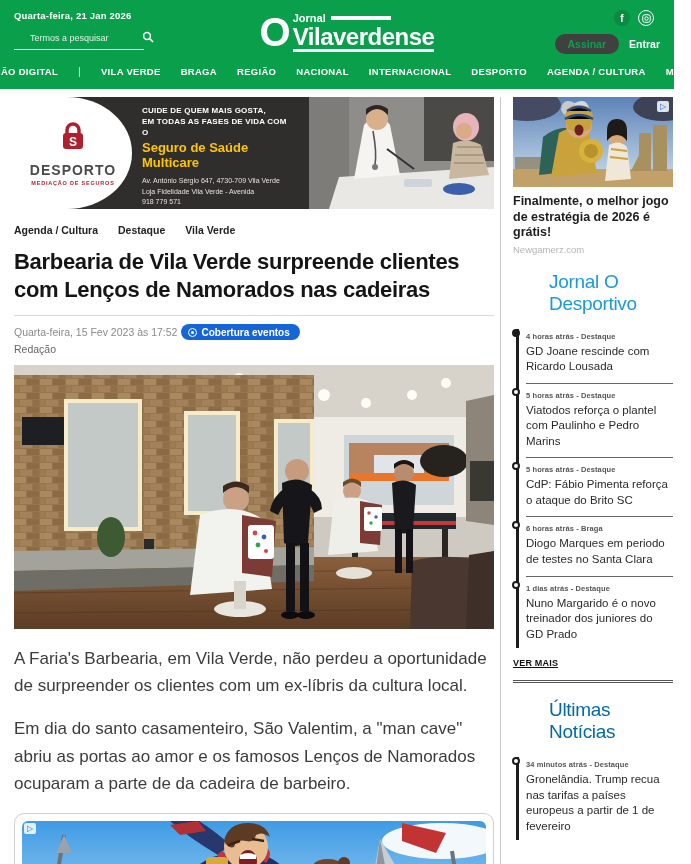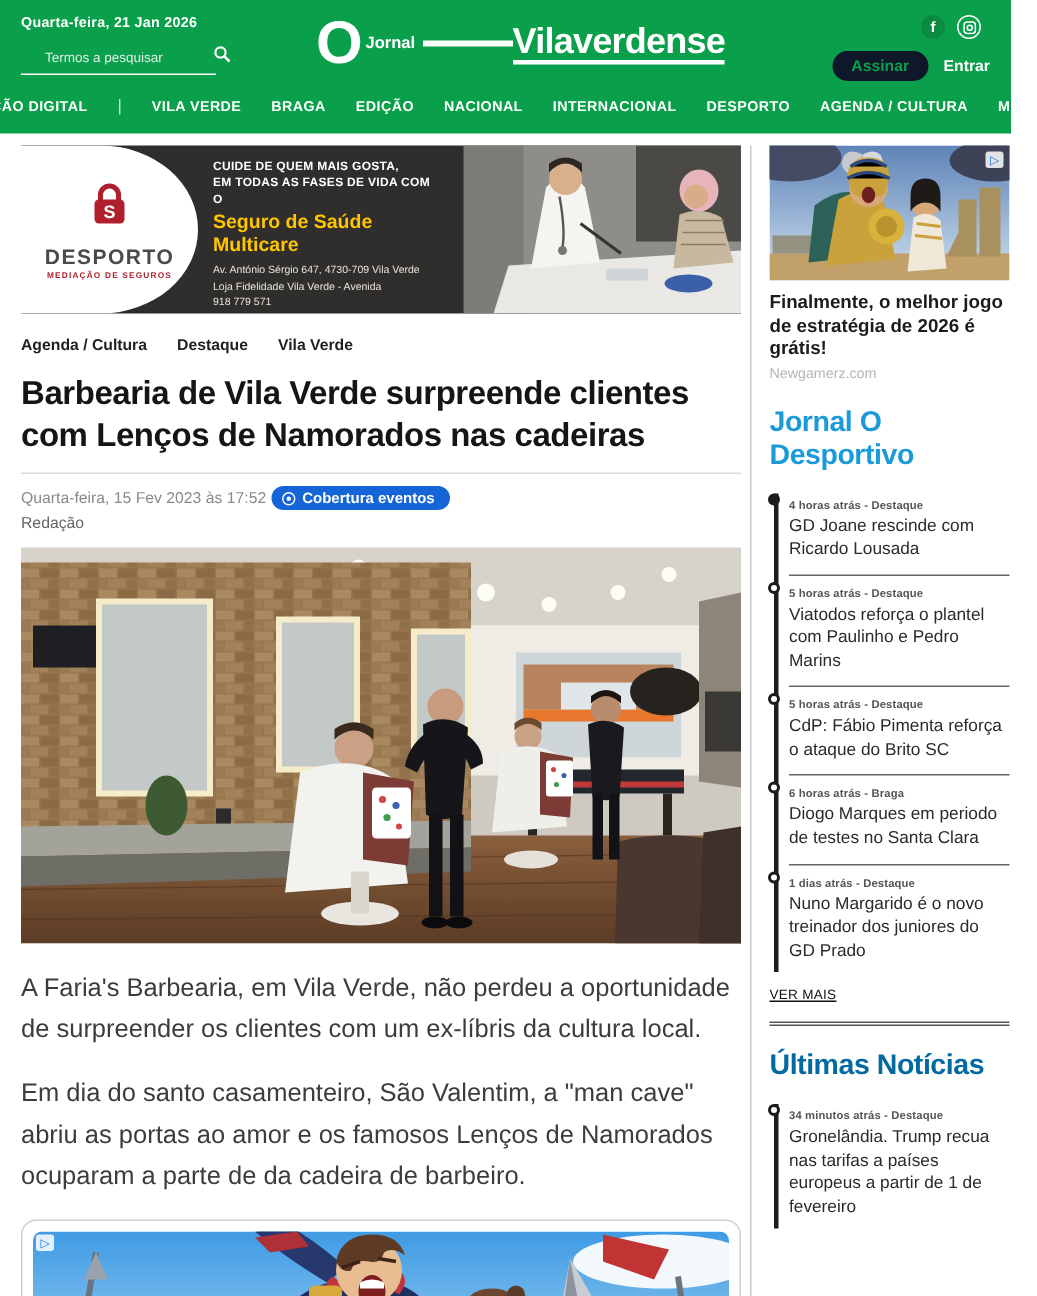--- a/index.html
+++ b/index.html
@@ -10,32 +10,32 @@
   
   .header { background:#0aa04b; color:#fff; }
   .header-top { display:flex; align-items:flex-start; padding:10px 14px 6px 14px; height:56px; }
   .header-left { width:170px; }
   .header-date { font-size:9.5px; font-weight:bold; letter-spacing:.2px; }
   .search-wrap { display:flex; align-items:center; border-bottom:1.5px solid #fff; margin-top:8px; width:130px; padding-bottom:2px; }
   .search-input { background:transparent; border:none; outline:none; color:#e8f5ec; font-size:9px; width:112px; font-family:inherit;margin-left:16px; }
   .search-input::placeholder { color:#dff0e5; }
   .logo { flex:1; display:flex; justify-content:center; align-items:center; gap:4px; margin-top:2px; }
   .logo-o { font-size:40px; font-weight:bold; line-height:.85; letter-spacing:-2px; }
-  .logo-right { display:flex; flex-direction:row; }
+  .logo-right { display:flex; flex-direction:column; }
   .logo-top { display:flex; align-items:center; gap:5px; }
   .logo-jornal { font-size:11px; font-weight:bold; }
   .logo-bar { width:60px; height:4px; background:#fff; }
   .logo-main { font-size:24px; font-weight:bold; letter-spacing:-.5px; border-bottom:3px solid #fff; line-height:1.05; }
   .header-right { width:150px; display:flex; flex-direction:column; align-items:flex-end; gap:8px; }
   .social-row { display:flex; gap:8px; margin-right:6px; }
   .icon-circle { width:16px; height:16px; border-radius:50%; display:flex; align-items:center; justify-content:center; }
   .fb { background:#0b8a41; color:#fff; font-size:10px; font-weight:bold; }
   .ig { border:1.5px solid #fff; }
   .btn-row { display:flex; align-items:center; gap:10px; }
-  .btn-assinar { background:#0f172a; color:#0aa04b; font-weight:bold; font-size:10.5px; border:none; border-radius:11px; padding:4px 13px; cursor:pointer; font-family:inherit;margin-left:32px; }
+  .btn-assinar { background:#404040; color:#0aa04b; font-weight:bold; font-size:10.5px; border:none; border-radius:11px; padding:4px 13px; cursor:pointer; font-family:inherit;margin-left:32px; }
   .btn-entrar { color:#fff; font-weight:bold; font-size:10.5px; background:none; border:none; cursor:pointer; font-family:inherit; }
   .nav-row { display:flex; justify-content:center; align-items:center; gap:20px; padding:9px 0 12px 0; }
   .nav-item { color:#fff; font-size:9.5px; font-weight:bold; letter-spacing:.3px; cursor:pointer; white-space:nowrap; }
   .nav-sep { color:#cfe9d8; font-size:11px; }
 
   
   .content { display:flex; }
   .main { width:494px; padding-left:14px; }
   .sidebar { flex:1; margin:8px 8px 0 6px; border-left:1px solid #c9c9c9; border-right:1px solid #c9c9c9; padding:0 8px 0 12px; }
 
@@ -73,32 +73,32 @@
   .inline-ad-caption { font-size:10px; color:#555; margin:9px 0 4px 2px; }
   .adchoice { position:absolute; font-size:8px; color:#1b74e4; background:rgba(255,255,255,.85); width:12px; height:11px; text-align:center; line-height:11px; border-radius:2px; }
   .adchoice.tl { top:9px; left:9px; }
   .adchoice.tr { top:4px; right:4px; }
 
   
   .sb-ad { position:relative; cursor:pointer; }
   .sb-ad svg { width:160px; height:90px; display:block; }
   .sb-ad-headline { font-size:12.5px; font-weight:800; color:#1c1c1c; line-height:1.25; margin-top:7px; }
   .sb-ad-source { font-size:9.5px; color:#b5b5b5; margin-top:3px; }
-  .sb-section-title { font-size:19px; font-weight:700; letter-spacing:-.3px; margin-top:16px; }
+  .sb-section-title { font-size:19px; font-weight:400; letter-spacing:-.3px; margin-top:16px;margin-left:36px; }
   .t-blue { color:#1a9ad9; }
   .t-green { color:#0369a1; }
   .timeline { position:relative; margin-top:10px; padding-left:13px; }
   .timeline::before { content:""; position:absolute; left:3px; top:4px; bottom:2px; width:2.5px; background:#1c1c1c; }
   .tl-item { position:relative; padding:7px 0 8px 0; cursor:pointer; }
   .tl-item + .tl-item { border-top:1px solid #666; }
   .tl-dot { position:absolute; left:-14px; top:4px; width:8px; height:8px; border-radius:50%; border:2px solid #1c1c1c; background:#fff; }
   .tl-dot.filled { background:#1c1c1c; }
   .tl-time { font-size:7.5px; font-weight:bold; color:#555; letter-spacing:.1px; }
   .tl-text { font-size:11.5px; color:#2a2a2a; line-height:1.35; margin-top:3px; }
-  .ver-mais { display:inline-block; font-size:9px; font-weight:normal; color:#111; text-decoration:underline; margin-top:8px; cursor:pointer; letter-spacing:.2px; }
+  .ver-mais { display:inline-block; font-size:9px; font-weight:bold; color:#111; text-decoration:underline; margin-top:8px; cursor:pointer; letter-spacing:.2px; }
   .dbl-rule { border:none; border-top:1px solid #555; border-bottom:1px solid #555; height:3px; margin-top:10px; }
 </style>
 </head>
 <body>
 
 <div class="page">
 
   <div class="header">
     <div class="header-top">
       <div class="header-left">
@@ -137,21 +137,21 @@
           <button class="btn-assinar">Assinar</button>
           <button class="btn-entrar">Entrar</button>
         </div>
       </div>
     </div>
     <div class="nav-row">
       <span class="nav-item">EDIÇÃO DIGITAL</span>
       <span class="nav-sep">|</span>
       <span class="nav-item">VILA VERDE</span>
       <span class="nav-item">BRAGA</span>
-      <span class="nav-item">EDIÇÃO</span>
+      <span class="nav-item">REGIÃO</span>
       <span class="nav-item">NACIONAL</span>
       <span class="nav-item">INTERNACIONAL</span>
       <span class="nav-item">DESPORTO</span>
       <span class="nav-item">AGENDA / CULTURA</span>
       <span class="nav-item">MAIS ›</span>
     </div>
   </div>
 
   <div class="content">
 

